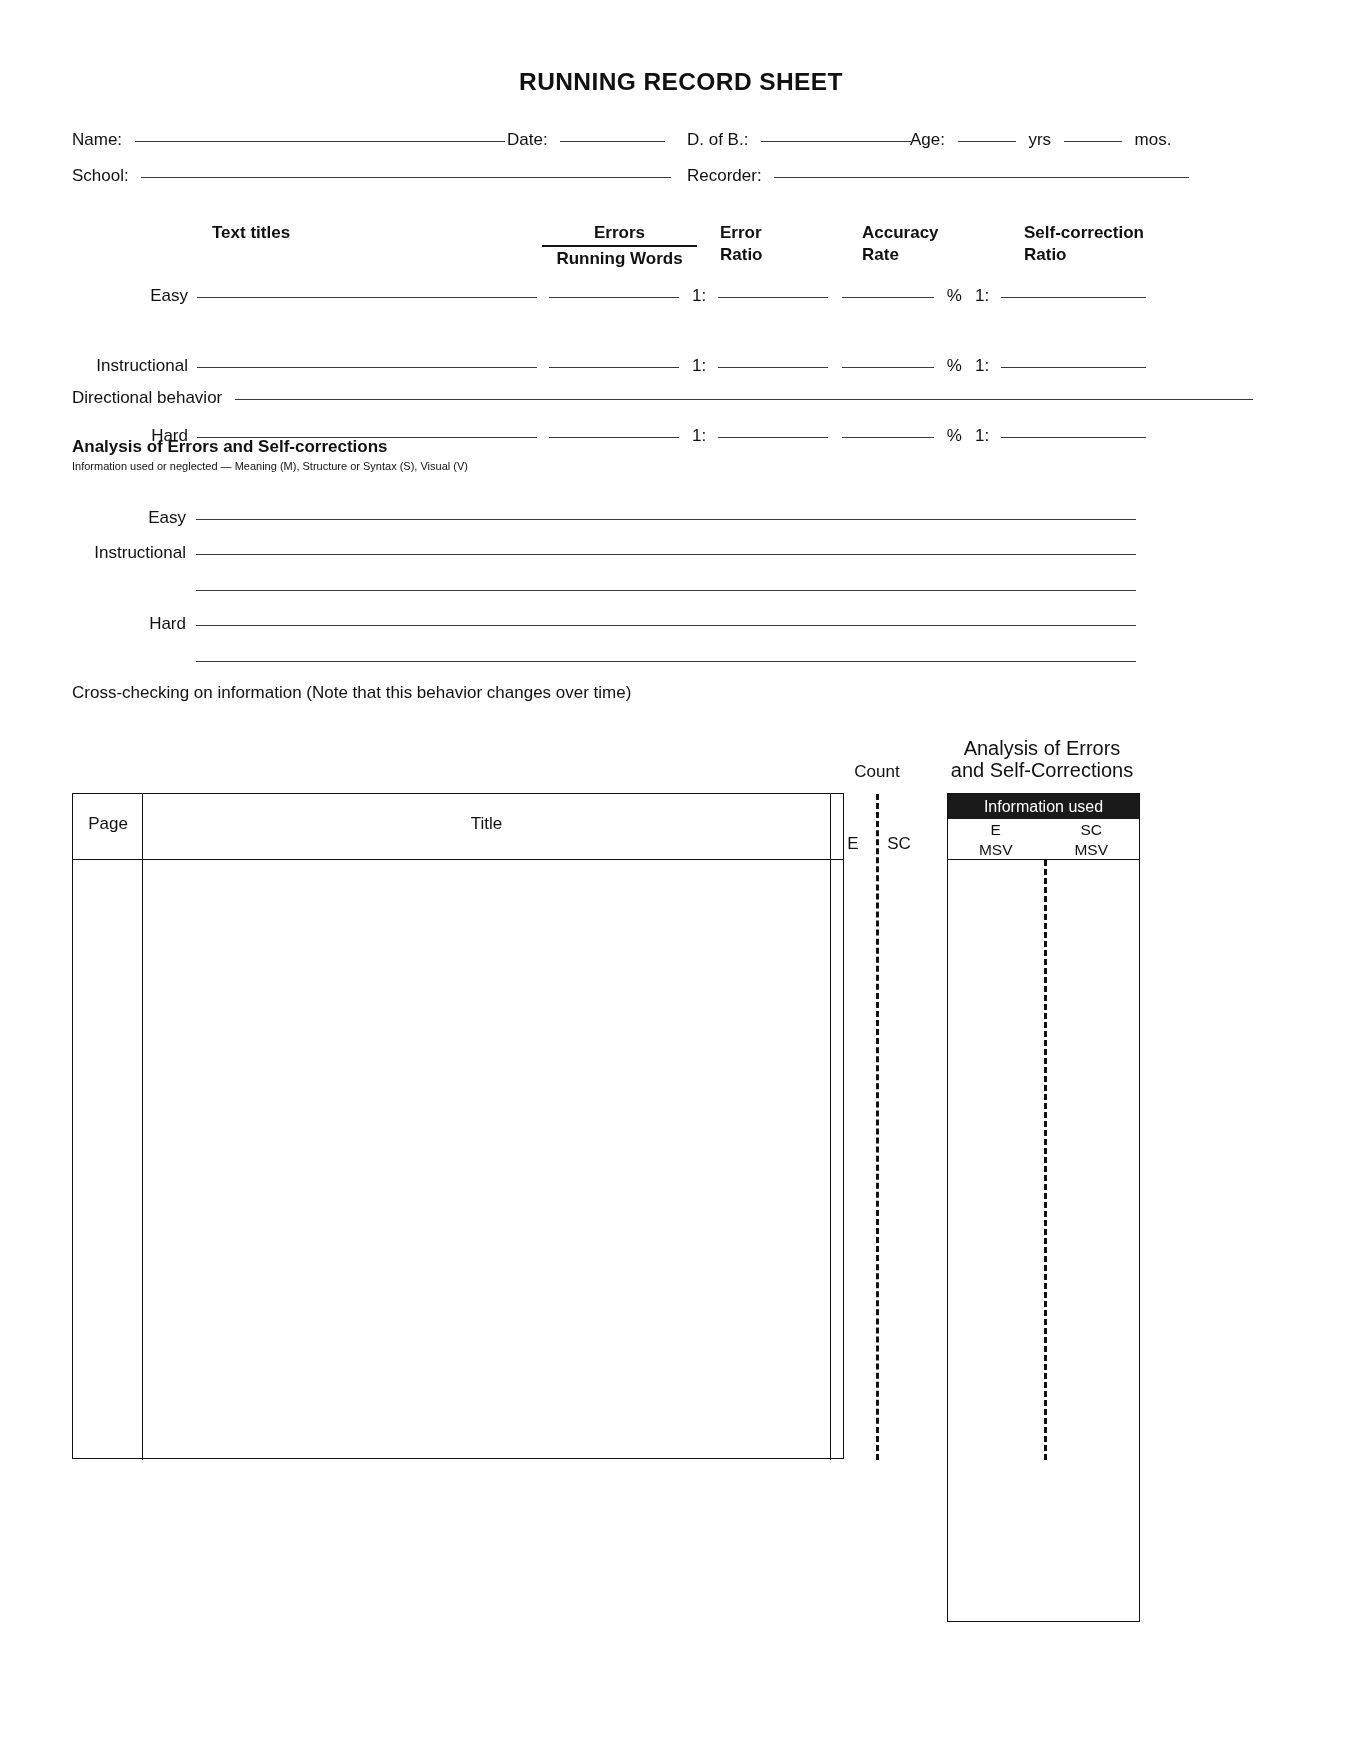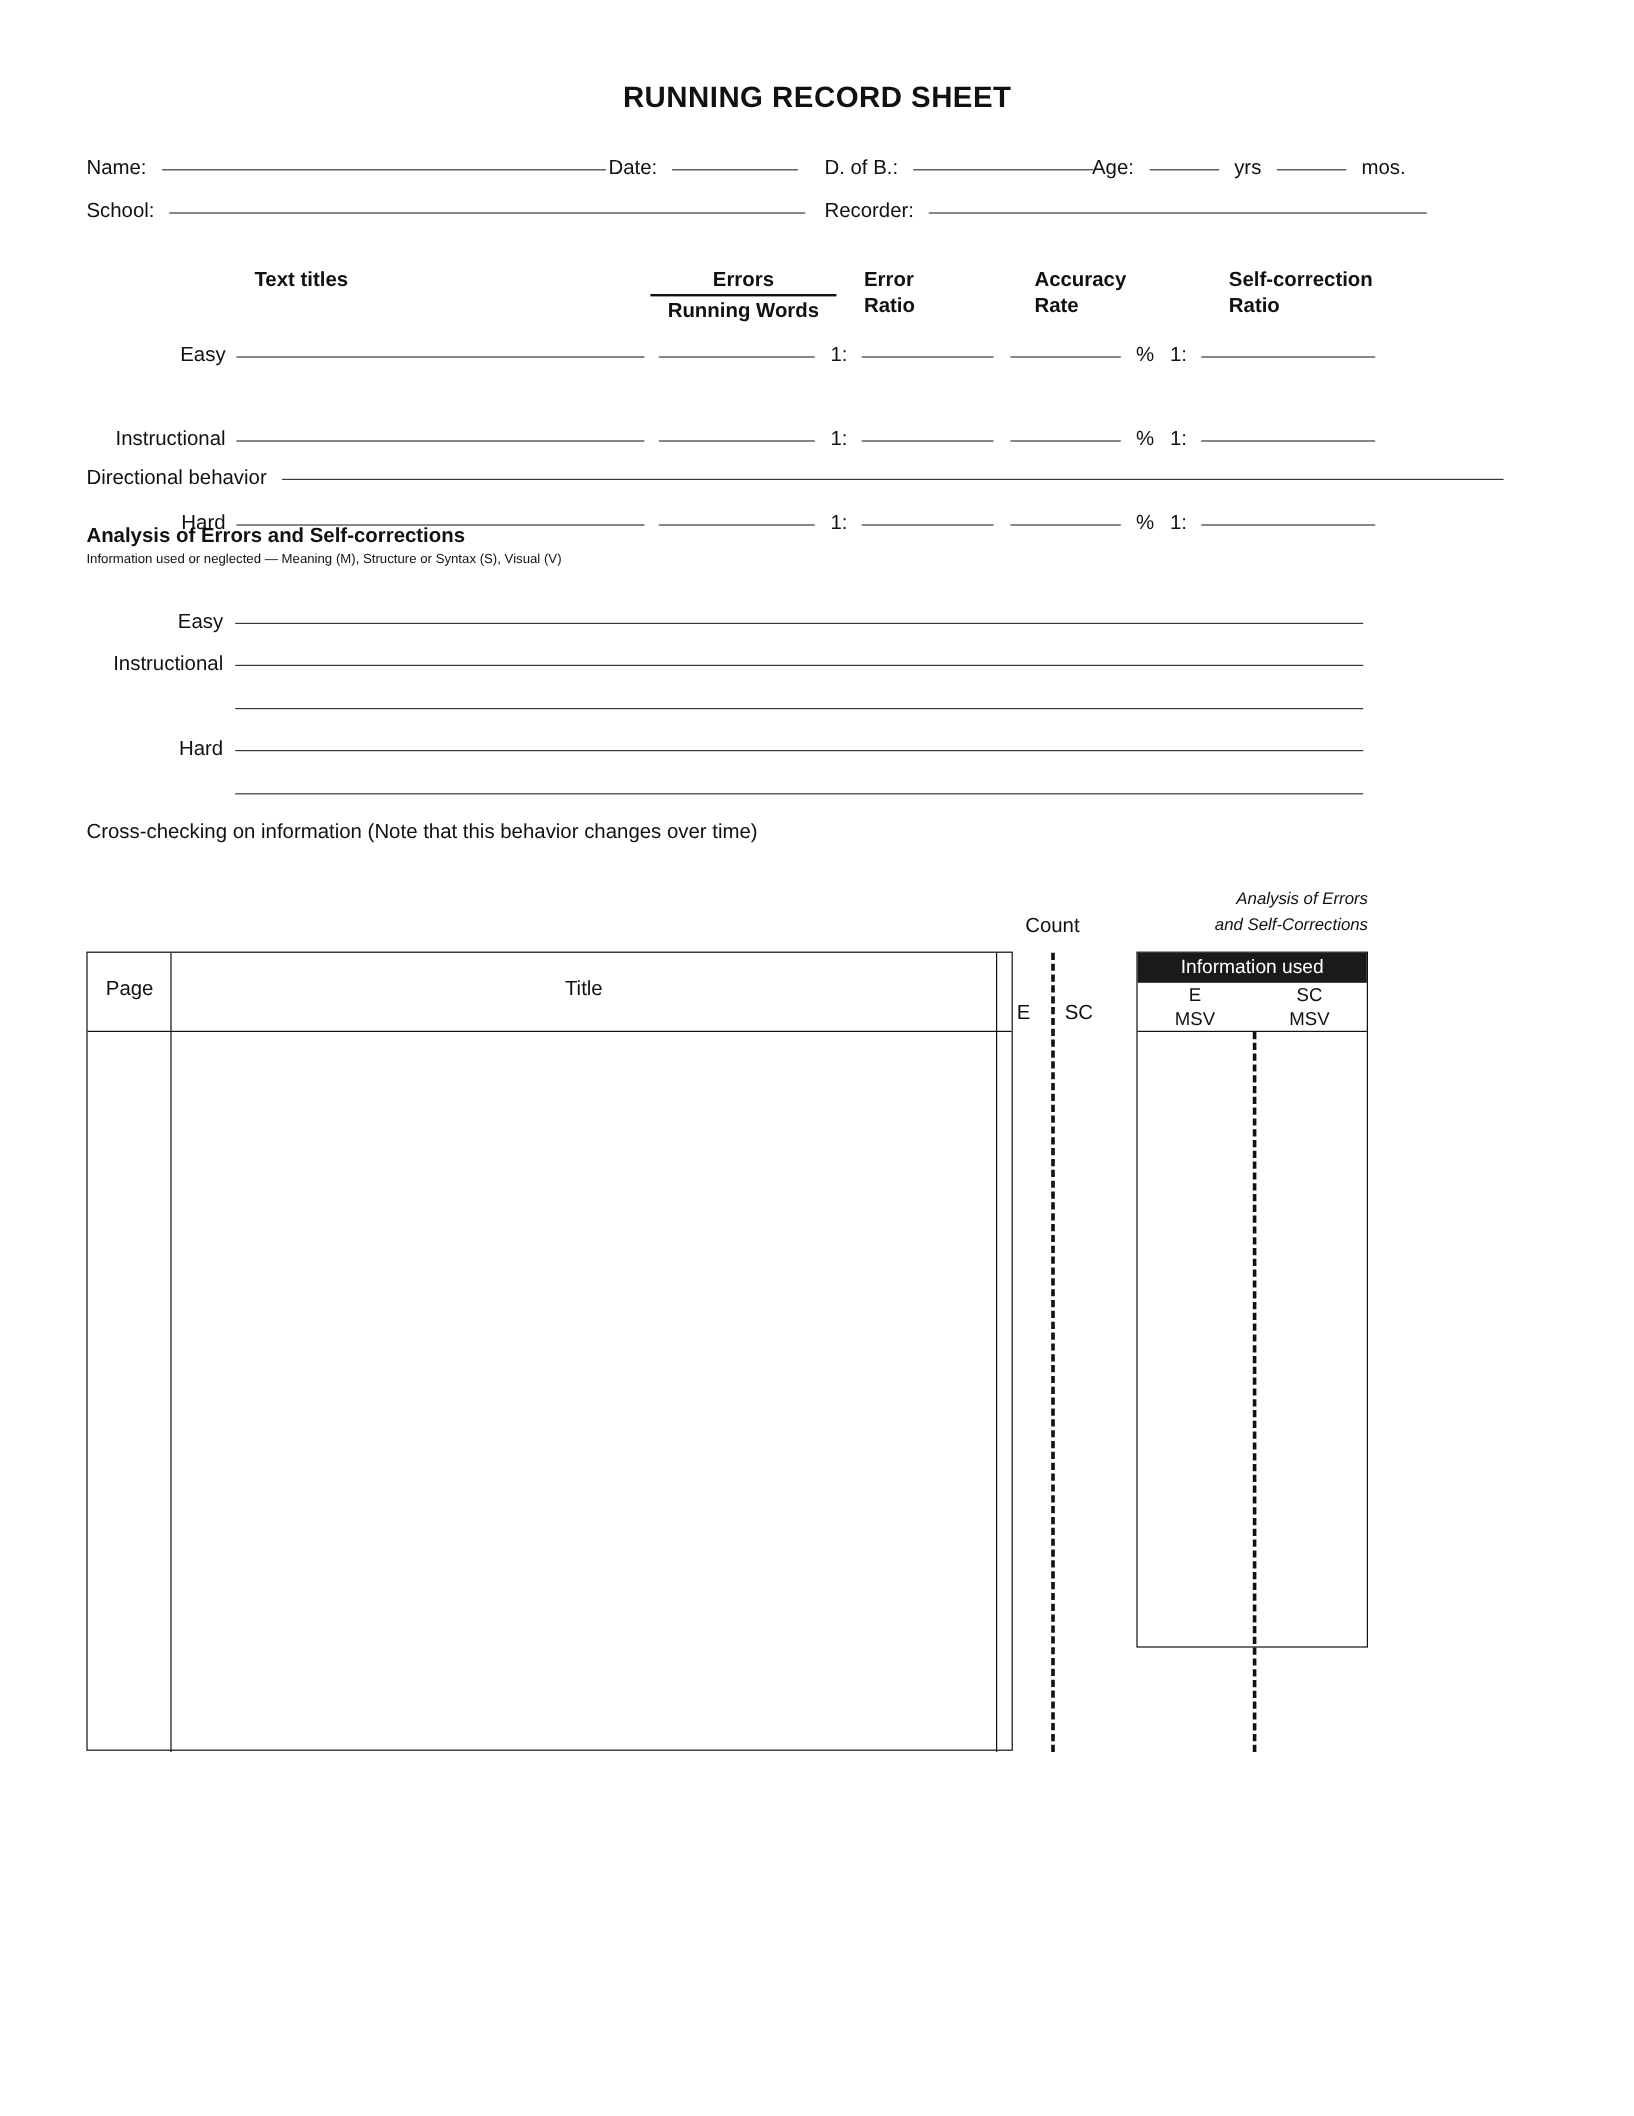--- a/index.html
+++ b/index.html
@@ -139,24 +139,23 @@
     top: 762px;
     width: 88px;
     text-align: center;
     font-size: 17px;
   }
   .aesc-label {
     position: absolute;
     left: 944px;
     top: 737px;
     width: 196px;
-    text-align: right;
-    font-size: 14px;
+    text-align: center;
+    font-size: 20px;
     line-height: 22px;
-    font-style: italic;
   }
 
   .main-table {
     position: absolute;
     left: 72px;
     top: 793px;
     width: 772px;
     height: 666px;
     border: 1.6px solid #111;
   }
@@ -193,21 +192,21 @@
     position: absolute;
     font-size: 17px;
     text-align: center;
   }
 
   .right-table {
     position: absolute;
     left: 947px;
     top: 793px;
     width: 193px;
-    height: 580px;
+    height: 829px;
     border: 1.6px solid #111;
   }
   .rt-black {
     position: absolute;
     left: 0; top: 0;
     width: 100%;
     height: 25px;
     background: #1a1a1a;
     color: #ffffff;
     font-size: 16px;

